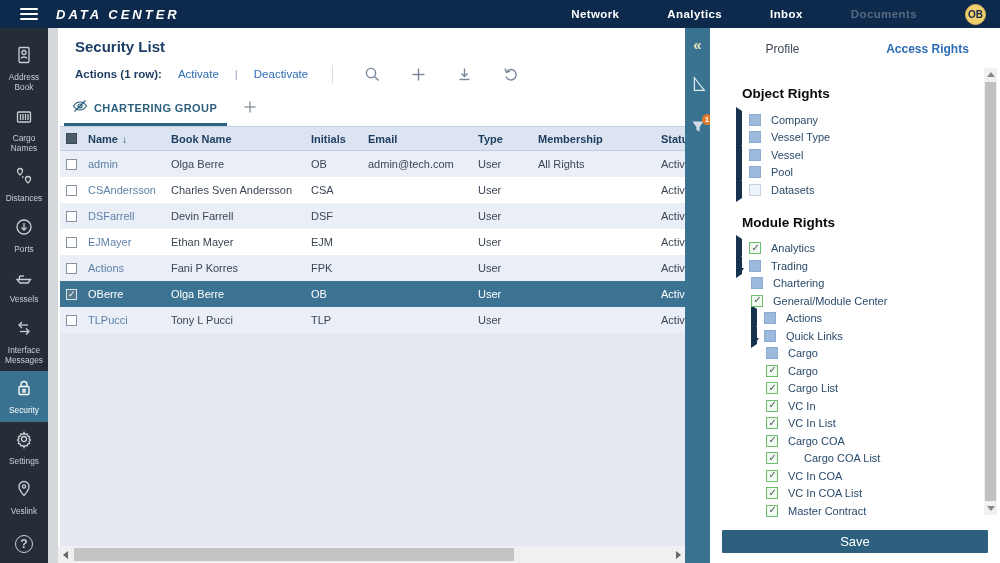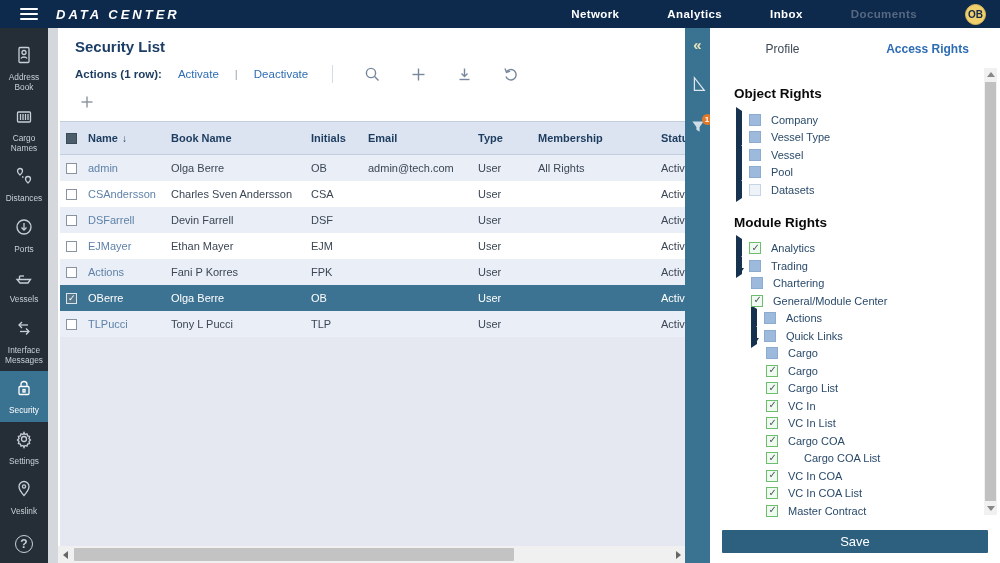--- a/index.html
+++ b/index.html
@@ -45,21 +45,21 @@
 
   .tab-row { display:flex; align-items:flex-end; margin:6px 0 0 6px; }
   .tab { display:flex; align-items:center; gap:6px; padding:4px 10px 6px 8px;
     border-bottom:3px solid #2b627f; cursor:pointer; }
   .tab-label { font-size:11px; font-weight:bold; color:#2b5f7e; letter-spacing:.4px; }
   .tab-add { margin-left:16px; padding-bottom:8px; cursor:pointer; }
 
   
   .grid { margin-left:2px; width:678px; font-size:11px; }
   .grow { display:flex; align-items:center; height:26px; }
-  .ghead { height:34px; background:#dbe4f0; border-top:1px solid #c2cedd; border-bottom:1px solid #c2cedd;
+  .ghead { height:25px; background:#dbe4f0; border-top:1px solid #c2cedd; border-bottom:1px solid #c2cedd;
     color:#1d3c5f; font-weight:bold; }
   .cell { padding-left:3px; white-space:nowrap; overflow:hidden; }
   .c0{width:25px; display:flex; align-items:center; padding-left:6px;}
   .c1{width:83px;} .c2{width:140px;} .c3{width:57px;} .c4{width:110px;}
   .c5{width:60px;} .c6{width:123px;} .c7{width:80px;}
   .hdr-cb { width:11px; height:11px; background:#4b5c6b; border:1px solid #3c4a57; cursor:pointer; }
   .row-cb { width:11px; height:11px; background:#fff; border:1px solid #8a94a0; cursor:pointer; }
   .grow.sel .row-cb { background:#55788d; border-color:#d9e4ec; position:relative; }
   .grow.sel .row-cb::after { content:"\2713"; color:#fff; font-size:9px; position:absolute; left:1px; top:-1px; }
   .grow.odd  { background:#e9eef7; }
@@ -85,21 +85,21 @@
   .strip-ic { margin-top:22px; cursor:pointer; position:relative; }
   .badge { position:absolute; top:-5px; right:-7px; width:11px; height:11px; background:#e0782a;
     border-radius:50%; color:#fff; font-size:8px; font-weight:bold; display:flex; align-items:center; justify-content:center; }
 
   
   .panel { width:290px; background:#fff; display:flex; flex-direction:column; position:relative; }
   .panel-tabs { height:42px; display:flex; align-items:center; }
   .panel-tab { flex:1; text-align:center; font-size:12px; color:#3f4a57; cursor:pointer; }
   .panel-tab.active { color:#2e6db4; font-weight:bold; }
   .panel-body { flex:1; padding:6px 26px 0 24px; overflow:hidden; }
-  .rights-heading { font-size:13.5px; font-weight:bold; color:#0a0a0a; margin:10px 0 10px 0; }
+  .rights-heading { font-size:13.5px; font-weight:bold; color:#0a0a0a; margin:10px 0 10px 8px; }
   .tree-row { display:flex; align-items:center; height:17.5px; cursor:default; }
   .tree-arrow { margin-right:7px; cursor:pointer; }
   .arrow-right { width:0;height:0;border-left:6px solid #16324f;border-top:4px solid transparent;border-bottom:4px solid transparent; }
   .arrow-down  { width:0;height:0;border-top:6px solid #16324f;border-left:4px solid transparent;border-right:4px solid transparent; }
   .ck { width:12px; height:12px; margin-right:10px; cursor:pointer; position:relative; flex:none; }
   .ck-partial { background:#9db9dc; border:1px solid #8cabd0; }
   .ck-empty   { background:#eef3f9; border:1px solid #c7d4e3; }
   .ck-checked { background:#f0faf0; border:1px solid #6cbd6c; }
   .ck-checked::after { content:"\2713"; position:absolute; left:1.5px; top:-1.5px; font-size:10px; color:#4a5560; }
   .tree-label { font-size:11px; color:#2a4a6a; white-space:nowrap; }
@@ -246,20 +246,29 @@
         </span>
       <span class="tool-ic">
         <svg width="17" height="17" viewBox="0 0 17 17" fill="none" stroke="#76879c" stroke-width="1.4">
           <path d="M4.5,6 A5.2,5.2 0 1 1 4,10.5"></path>
             <polyline points="3,2.5 4.5,6.3 8.2,5.2"></polyline>
         </svg>
         </span>
     </div>
 
     <div class="tab-row">
+      <div class="tab">
+        <span>
+          <svg width="16" height="14" viewBox="0 0 16 14" fill="none" stroke="#2b5f7e" stroke-width="1.2">
+            <path d="M1.5,7 C3.5,4 5.6,3 8,3 C10.4,3 12.5,4 14.5,7 C12.5,10 10.4,11 8,11 C5.6,11 3.5,10 1.5,7 Z"></path>
+            <circle cx="8" cy="7" r="2"></circle>
+              <line x1="2.5" y1="12.5" x2="13.5" y2="1.5"></line>
+          </svg></span>
+        <span class="tab-label">CHARTERING GROUP</span>
+      </div>
       <span class="tab-add">
         <svg width="14" height="14" viewBox="0 0 14 14" stroke="#8a939e" stroke-width="1.4">
           <line x1="7" y1="1.5" x2="7" y2="12.5"></line>
             <line x1="1.5" y1="7" x2="12.5" y2="7"></line>
         </svg></span>
     </div>
 
     <div class="grid" id="grid">
         <div class="grow ghead">
           <div class="cell c0">

